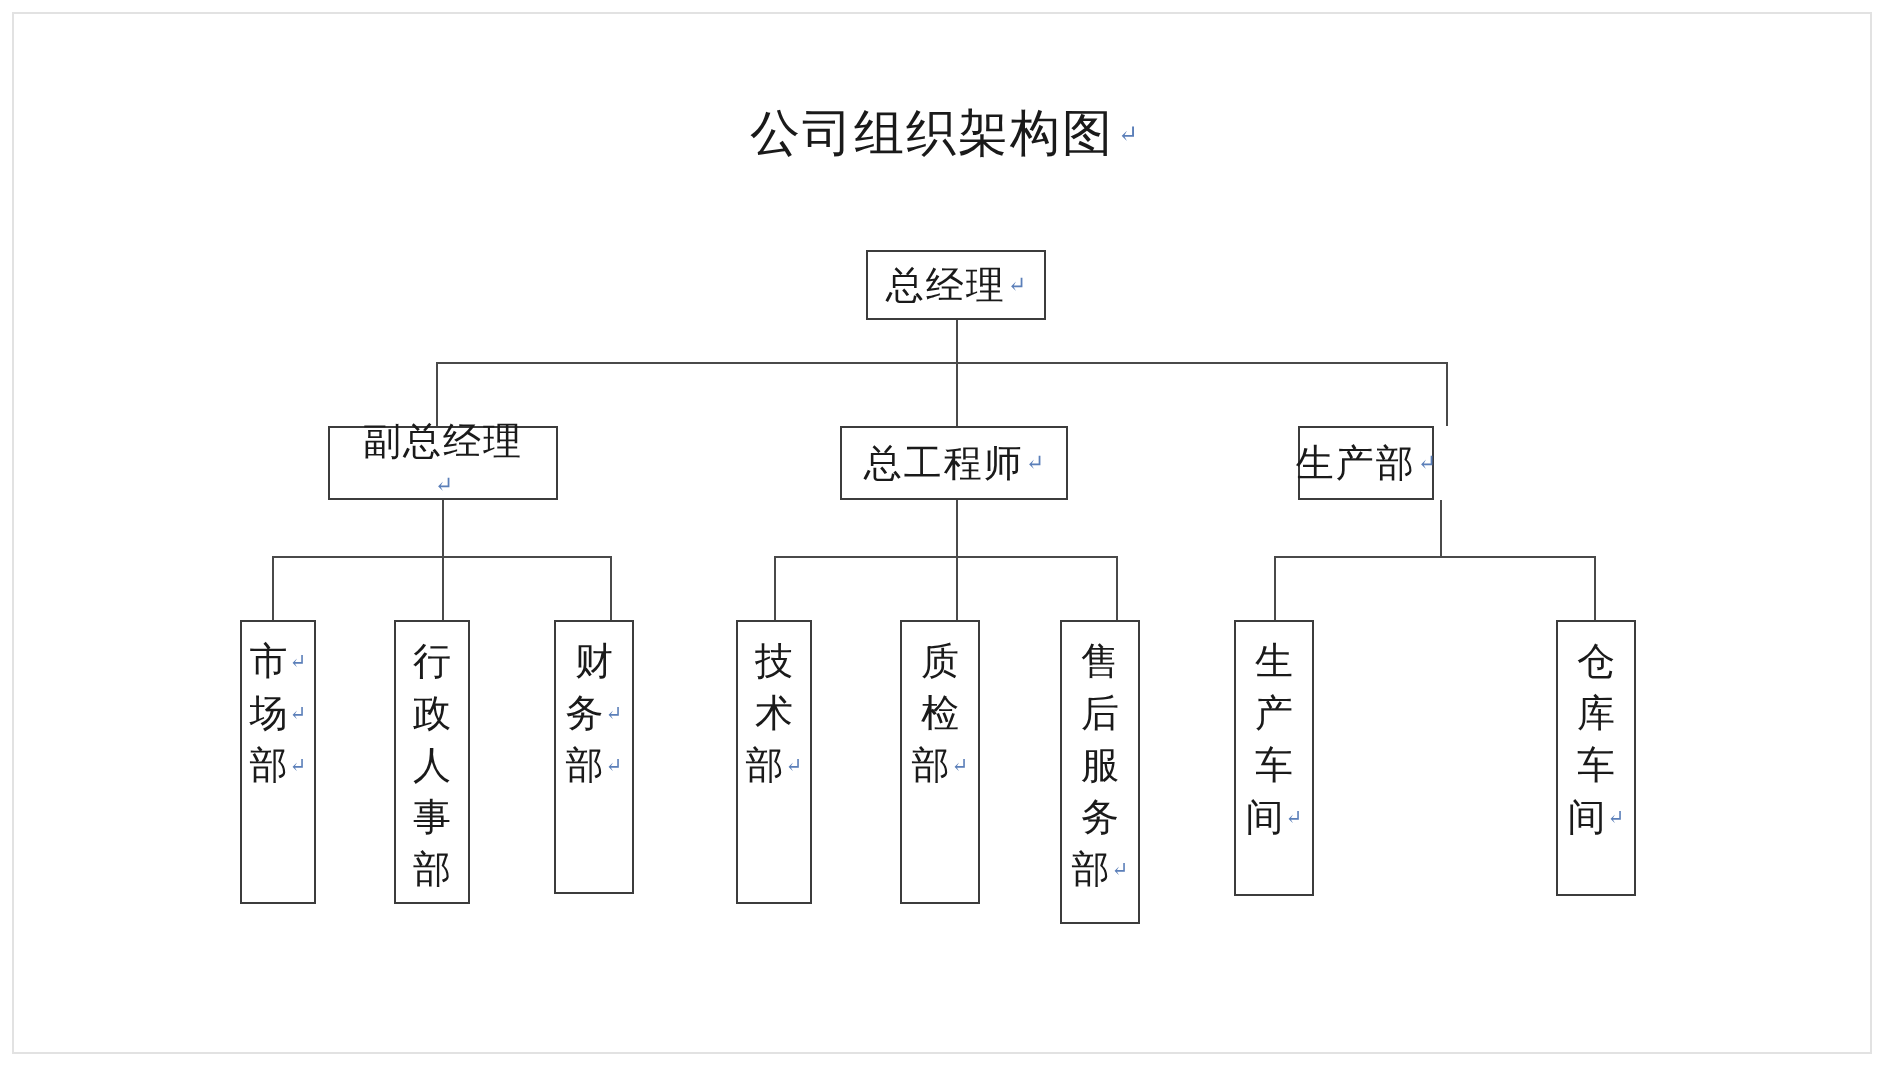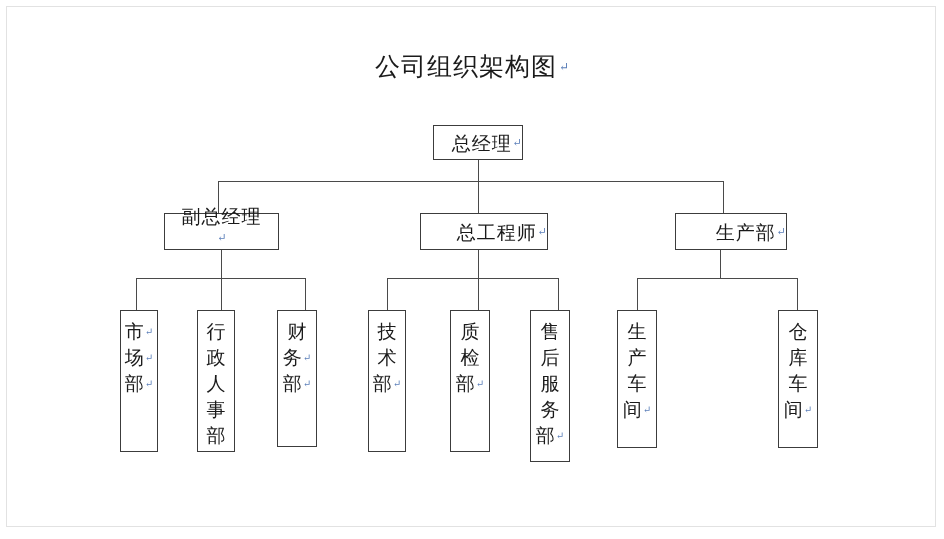--- a/index.html
+++ b/index.html
@@ -69,21 +69,21 @@
     border: 1px solid #3c3c3c;
     background: #ffffff;
     font-family: "DejaVu Serif", "Liberation Serif", serif;
     color: #1a1a1a;
   }
 
   
   .node.horiz {
     display: flex;
     align-items: center;
-    justify-content: flex-end;
+    justify-content: center;
     font-size: 19px;
     line-height: 22px;
     letter-spacing: 1px;
     white-space: pre;
   }
   .node.horiz .pilcrow {
     font-size: 11px;
     color: #5b7fb9;
     vertical-align: 2px;
     margin-left: 1px;
@@ -138,23 +138,23 @@
 
   <div class="line vline" style="left:720px; top:250px; height:28px;"></div>
   <div class="line hline" style="left:637px; top:278px; width:161px;"></div>
   <div class="line vline" style="left:637px; top:278px; height:32px;"></div>
   <div class="line vline" style="left:797px; top:278px; height:32px;"></div>
 
   <div class="node horiz" style="left:433px; top:125px; width:90px; height:35px;"><span>总经理</span><span class="pilcrow">↵</span></div>
 
   <div class="node horiz" style="left:164px; top:213px; width:115px; height:37px;flex-direction:column;"><span>副总经理</span><span class="pilcrow">↵</span></div>
 
-  <div class="node horiz" style="left:420px; top:213px; width:128px; height:37px;"><span>总工程师</span><span class="pilcrow">↵</span></div>
-
-  <div class="node horiz" style="left:675px; top:213px; width:112px; height:37px;"><span>生产部</span><span class="pilcrow">↵</span></div>
+  <div class="node horiz" style="left:420px; top:213px; width:114px; height:37px;"><span>总工程师</span><span class="pilcrow">↵</span></div>
+
+  <div class="node horiz" style="left:649px; top:213px; width:68px; height:37px;"><span>生产部</span><span class="pilcrow">↵</span></div>
 
   <div class="node vert" style="left:120px; top:310px; width:38px; height:142px;">
       <span class="ch">市<span class="pilcrow">↵</span></span>
       <span class="ch">场<span class="pilcrow">↵</span></span>
       <span class="ch">部<span class="pilcrow">↵</span></span>
     </div>
 
   <div class="node vert" style="left:197px; top:310px; width:38px; height:142px;">
       <span class="ch">行</span>
       <span class="ch">政</span>

